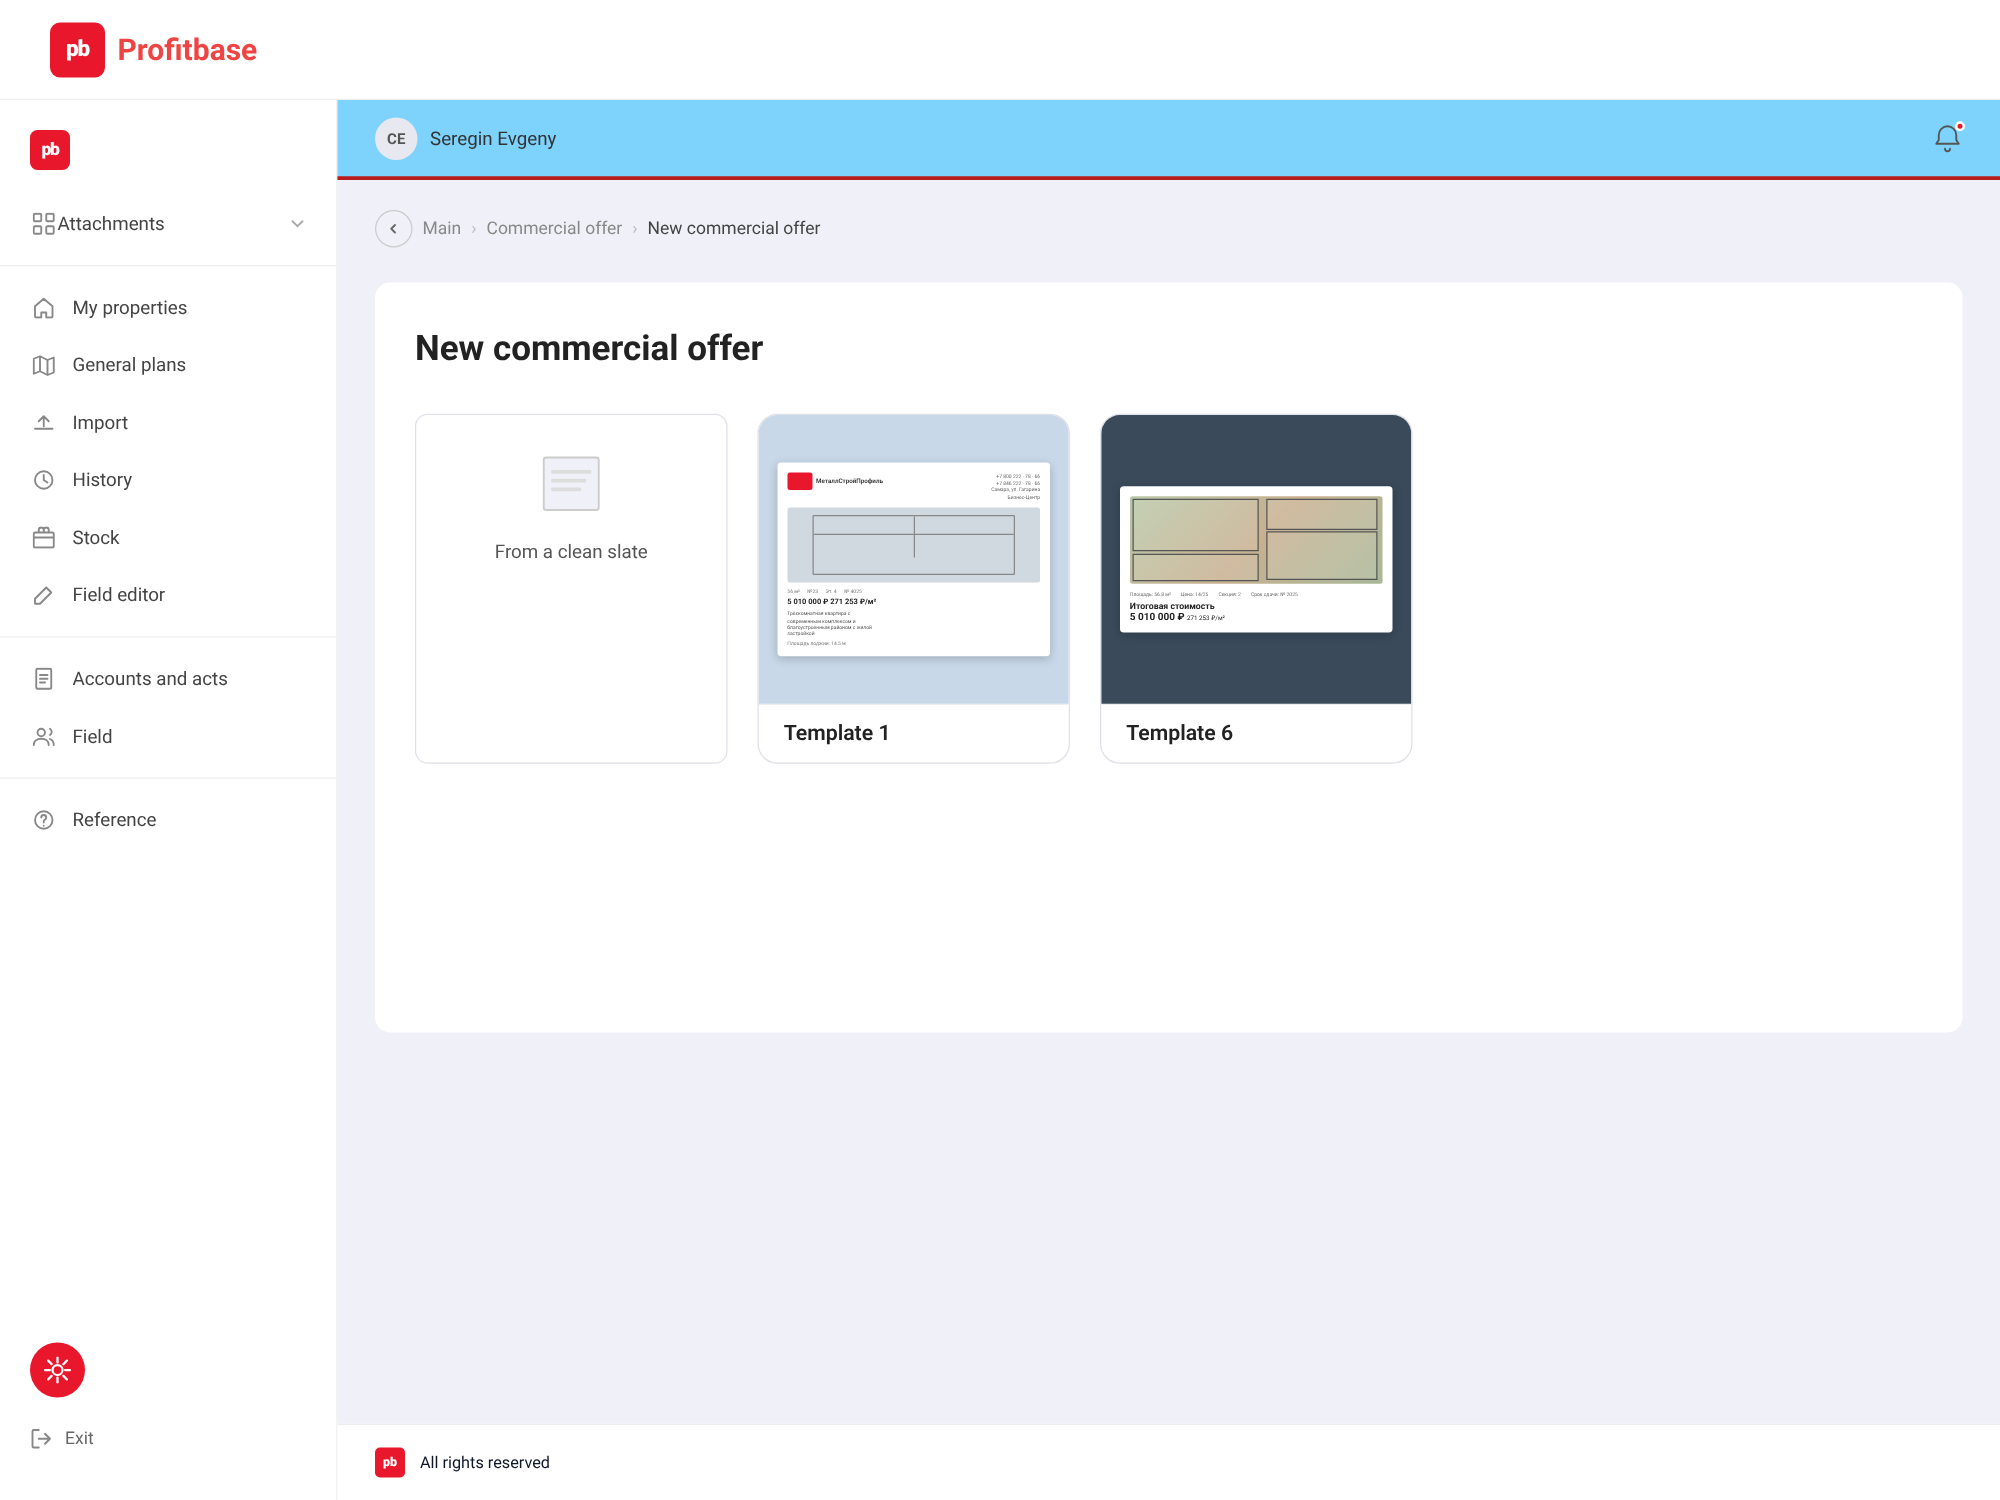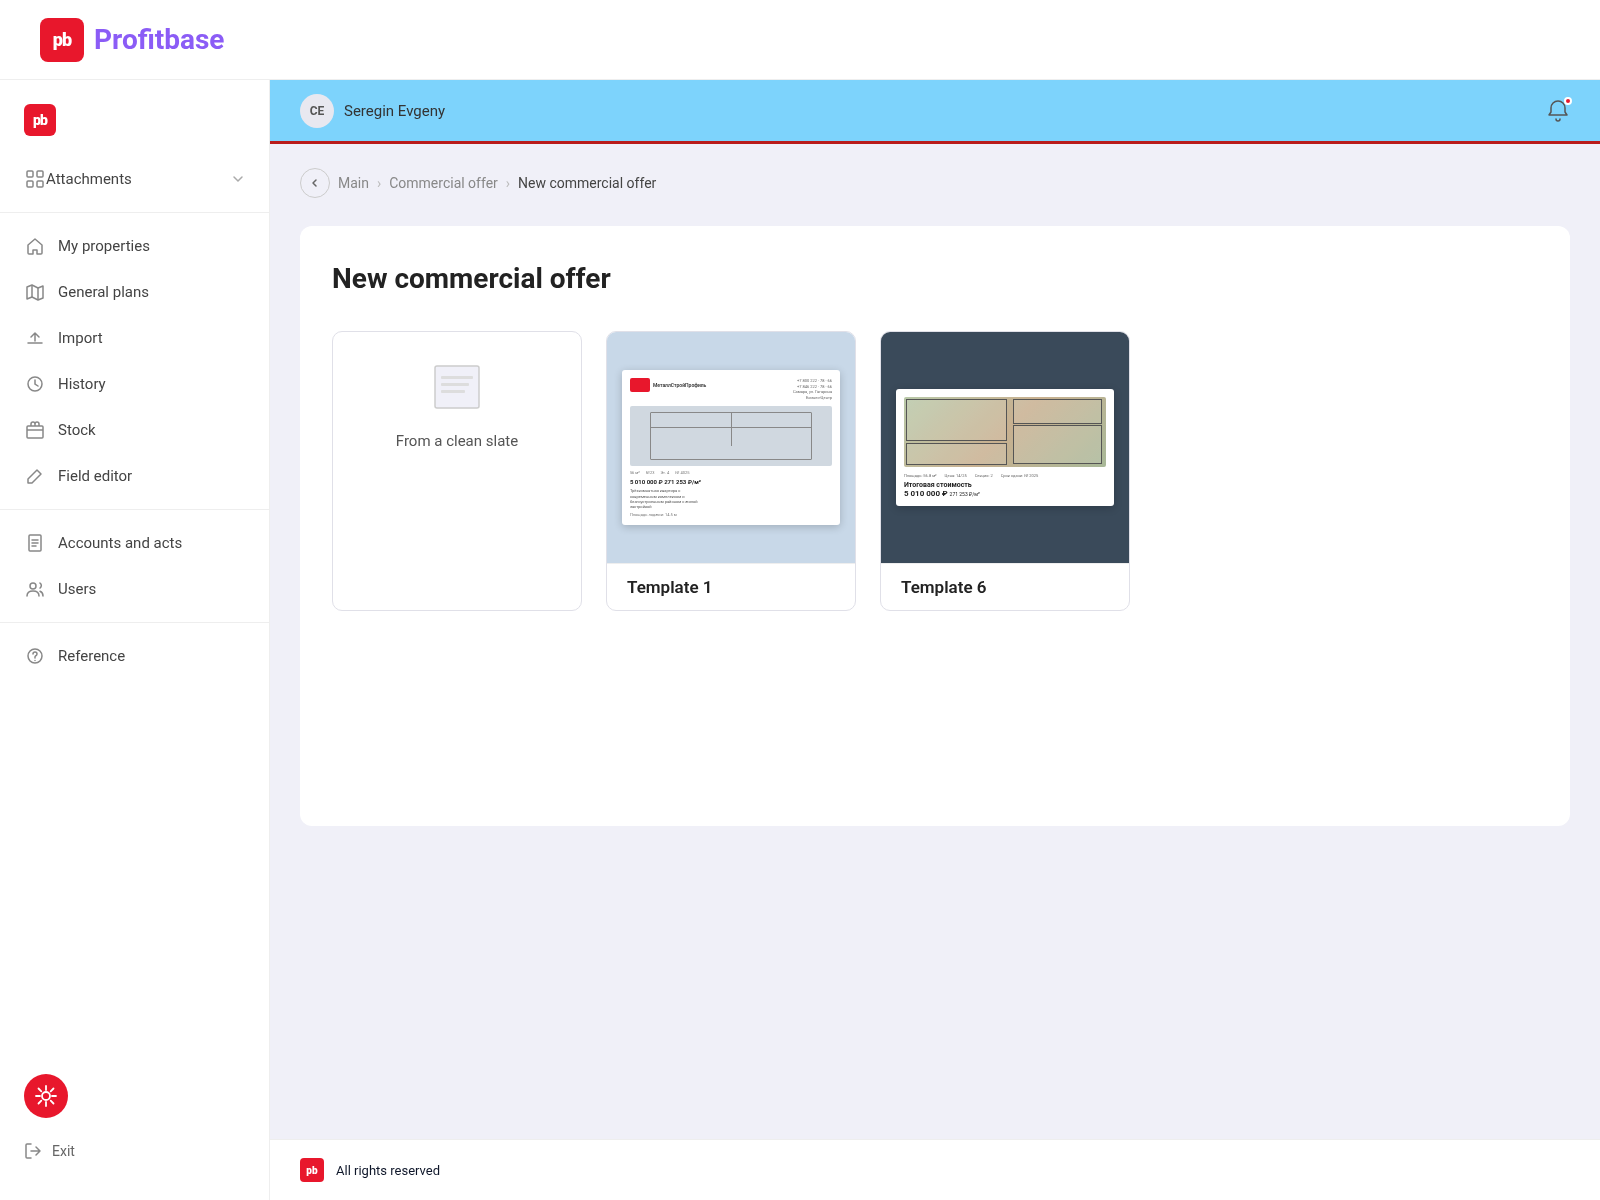--- a/index.html
+++ b/index.html
@@ -33,22 +33,22 @@
       font-size: 18px;
       border-radius: 8px;
       width: 44px;
       height: 44px;
       display: flex;
       align-items: center;
       justify-content: center;
       letter-spacing: -1px;
     }
     .logo-text {
-      color: #8b5cf6;
-      font-size: 28px;
+      color: #ef4444;
+      font-size: 24px;
       font-weight: 700;
     }
 
     
     .main-layout {
       display: flex;
       flex: 1;
       min-height: 0;
     }
 
@@ -277,20 +277,21 @@
       font-size: 15px;
       color: #555;
       text-align: center;
     }
 
     .template-preview-card {
       padding: 0;
       flex-direction: column;
       justify-content: flex-start;
       align-items: stretch;
+      border-radius: 16px;
     }
     .template-preview-img {
       flex: 1;
       background: #c8d8e8;
       display: flex;
       align-items: center;
       justify-content: center;
       min-height: 200px;
       overflow: hidden;
       position: relative;
@@ -574,21 +575,21 @@
     </div>
 
     <div class="sidebar-item">
       <span class="sidebar-icon">
         <svg width="18" height="18" viewBox="0 0 18 18" fill="none">
           <circle cx="7" cy="6" r="3" stroke="#888" stroke-width="1.5"></circle>
           <path d="M1 16c0-3.314 2.686-5 6-5s6 1.686 6 5" stroke="#888" stroke-width="1.5" stroke-linecap="round"></path>
           <path d="M14 8a3 3 0 000-5M17 16c0-2.5-1.5-4.2-3-4.8" stroke="#888" stroke-width="1.5" stroke-linecap="round"></path>
         </svg>
       </span>
-      <span>Users</span>
+      <span>Field</span>
     </div>
 
     <div class="sidebar-divider"></div>
 
     <div class="sidebar-item">
       <span class="sidebar-icon">
         <svg width="18" height="18" viewBox="0 0 18 18" fill="none">
           <circle cx="9" cy="9" r="7" stroke="#888" stroke-width="1.5"></circle>
           <path d="M7 7c0-1.1.9-2 2-2s2 .9 2 2c0 1-.7 1.6-1.5 2S9 10.5 9 11" stroke="#888" stroke-width="1.5" stroke-linecap="round"></path>
           <circle cx="9" cy="13.5" r="0.75" fill="#888"></circle>

